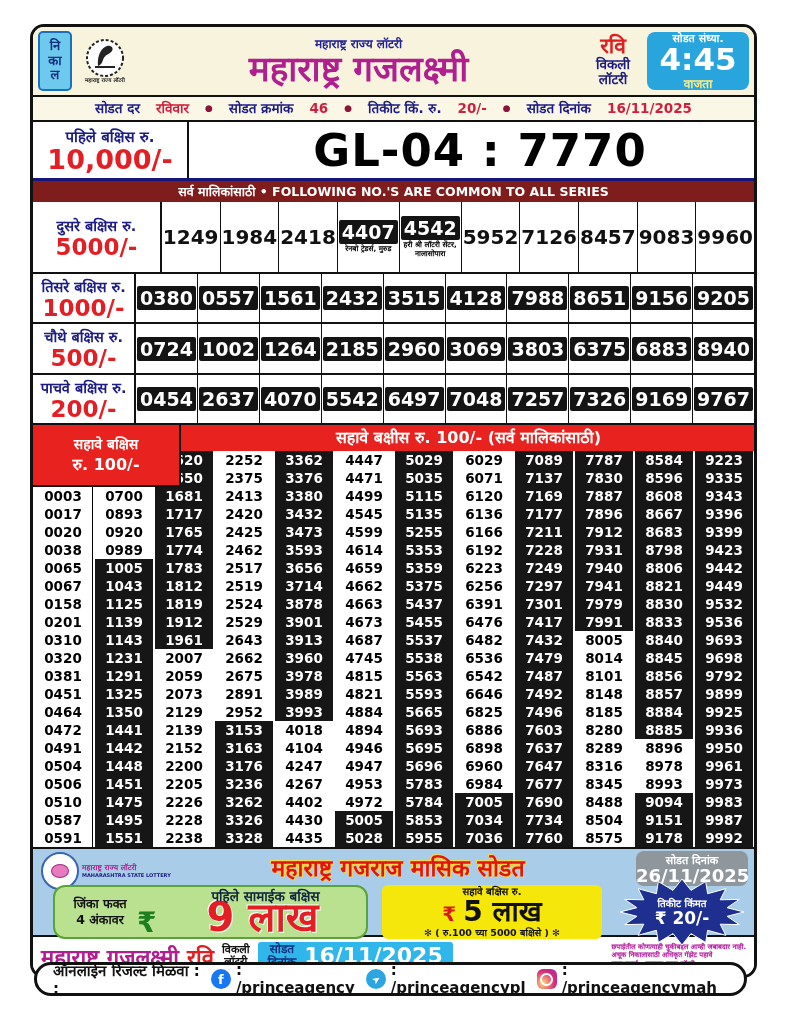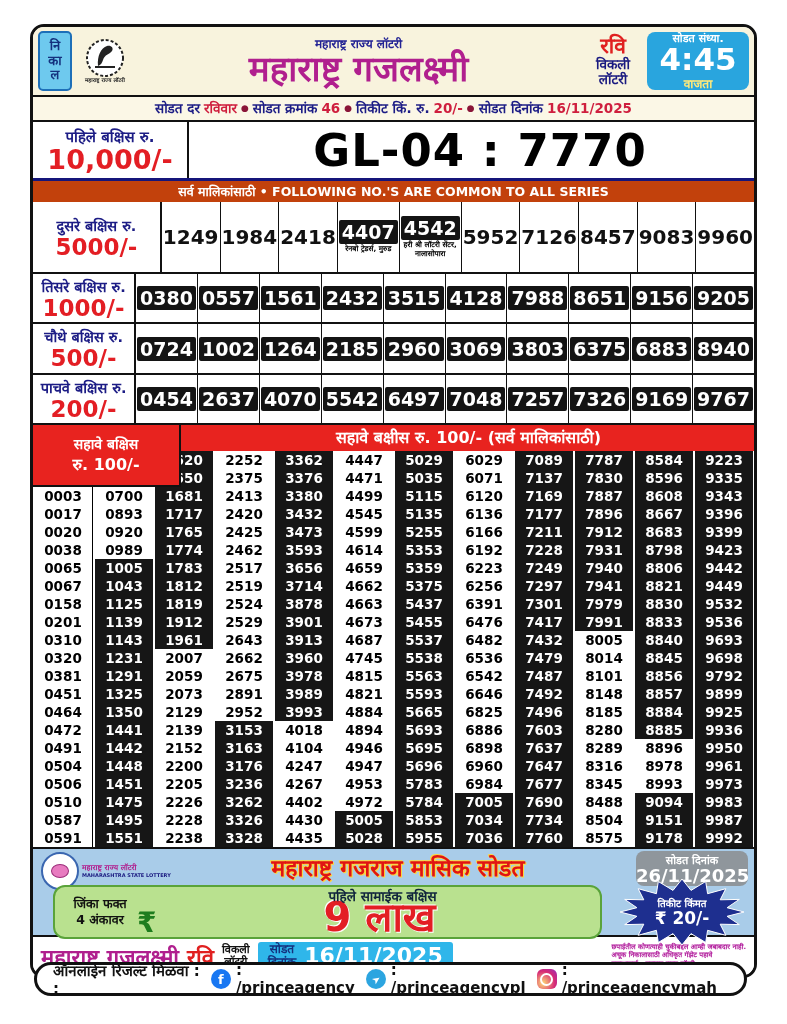--- a/index.html
+++ b/index.html
@@ -19,34 +19,34 @@
   .day-wrap{width:60px;text-align:center;}
   .day{font-size:21px;font-weight:bold;color:#e02020;line-height:1;}
   .weekly{font-size:13.5px;font-weight:bold;color:#1a1a80;line-height:1.08;}
   .time-box{width:102px;height:58px;background:#29a5de;border-radius:8px;color:#fff;text-align:center;
             display:flex;flex-direction:column;justify-content:center;}
   .tb-label{font-size:11px;font-weight:bold;}
   .tb-time{font-size:31px;font-weight:bold;line-height:.95;}
   .tb-suffix{font-size:12px;font-weight:bold;color:#ffe97a;}
 
   
-  .info-bar{display:flex;justify-content:center;align-items:center;gap:4px;padding:2px 0 3px;background:#fbf7e6;
+  .info-bar{display:flex;justify-content:center;align-items:center;gap:16px;padding:2px 0 3px;background:#fbf7e6;
             border-bottom:2px solid #111;font-size:13.5px;font-weight:bold;}
   .ib-label{color:#1c1c85;}
   .ib-value{color:#cf1f3e;}
   .ib-sep{color:#8a1538;font-size:9px;}
 
   
   .first-prize{display:flex;border-bottom:3px solid #15157a;min-height:56px;}
   .fp-left{width:150px;border-right:2px solid #111;text-align:center;padding:4px 2px;display:flex;flex-direction:column;justify-content:center;}
   .fp-l1{font-size:15px;font-weight:bold;color:#1c1c85;}
   .fp-l2{font-size:27px;font-weight:bold;color:#e31e24;line-height:1.05;}
   .fp-number{flex:1;display:flex;align-items:center;justify-content:center;font-size:45px;font-weight:bold;color:#000;letter-spacing:1px;margin-left:17px;}
 
-  .navy-band{background:#c2410c;color:#fff;text-align:center;font-size:12.5px;font-weight:bold;padding:2px 0;}
+  .navy-band{background:#7f1d1d;color:#fff;text-align:center;font-size:12.5px;font-weight:bold;padding:2px 0;}
 
   
   .prize-row{display:flex;border-bottom:2px solid #111;align-items:stretch;min-height:42px;}
   .prize-row.tall{min-height:70px;}
   .prize-label{width:150px;border-right:2px solid #111;text-align:center;display:flex;flex-direction:column;justify-content:center;padding:2px;}
   .pl1{font-size:14.5px;font-weight:bold;color:#1c1c85;}
   .pl2{font-size:23px;font-weight:bold;color:#e31e24;line-height:1.05;}
   .prize-cell{flex:1;display:flex;flex-direction:column;align-items:center;justify-content:center;padding:2px 1px;border-left:1.5px solid #111;}
   .prize-cell:nth-child(2){border-left:none;}
   .num{font-size:20px;font-weight:bold;color:#111;white-space:nowrap;}
@@ -643,20 +643,25 @@
     <div class="promo-row">
       <div class="green-box">
         <div class="gb-tagline">
           <div>जिंका फक्त</div>
           <div>4 अंकावर</div>
         </div>
         <div class="gb-rupee">₹</div>
         <div class="gb-heading">पहिले सामाईक बक्षिस</div>
         <div class="gb-amount">9 लाख</div>
       </div>
+      <div class="yellow-box">
+        <div class="yb-heading">सहावे बक्षिस रु.</div>
+        <div class="yb-amount"><span class="yb-rupee">₹ </span><span>5 लाख</span></div>
+        <div class="yb-sub">✻ ( रु.100 च्या 5000 बक्षिसे ) ✻</div>
+      </div>
       <div class="starburst">
         <svg width="132" height="70" viewBox="0 0 128 70">
           <polygon points="126,35 109.1,39.3 121.3,47.6 102.2,47.2 107.8,58.3 89.6,53.3 87.7,65.5 73,56.6 64,68 55,56.6 40.3,65.5 38.4,53.3 20.2,58.3 25.8,47.2 6.7,47.6 18.9,39.3 2,35 18.9,30.7 6.7,22.4 25.8,22.8 20.2,11.7 38.4,16.7 40.3,4.5 55,13.4 64,2 73,13.4 87.7,4.5 89.6,16.7 107.8,11.7 102.2,22.8 121.3,22.4 109.1,30.7" fill="#1e2f8f" stroke="#fff" stroke-width="1"></polygon>
         </svg>
         <div class="sb-text">
           <div class="sb-l1">तिकीट किंमत</div>
           <div class="sb-l2">₹ 20/-</div>
         </div>
       </div>
     </div>

